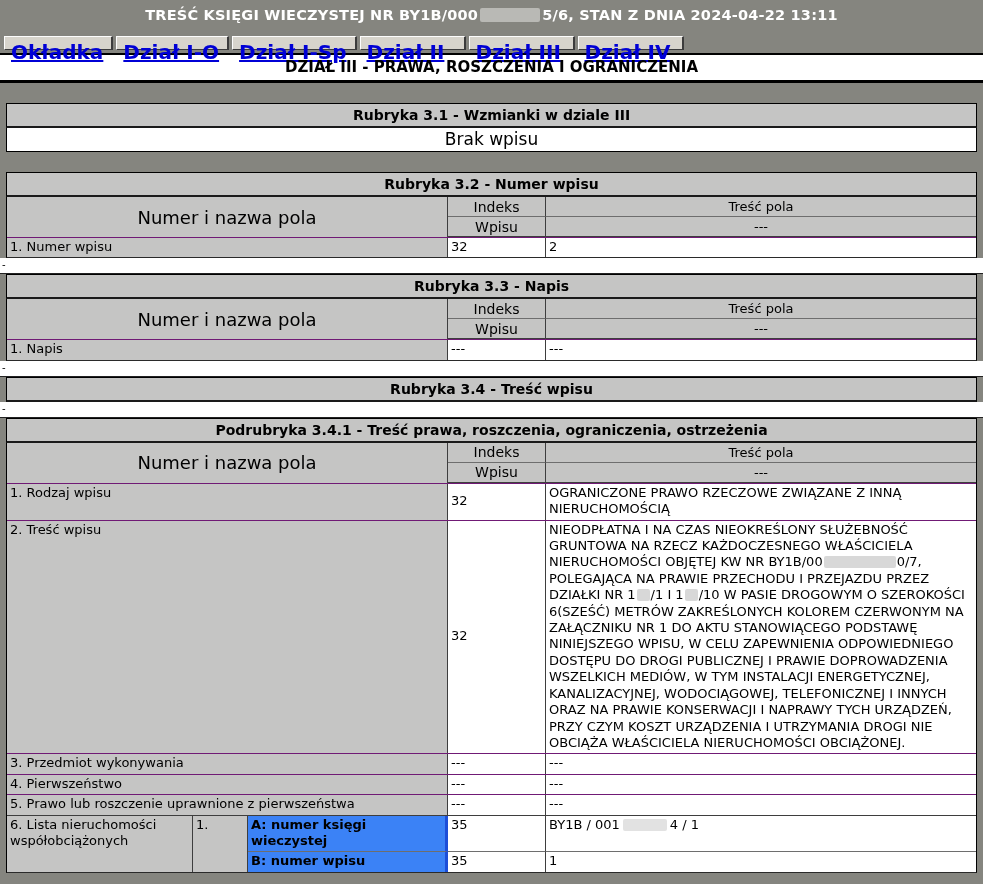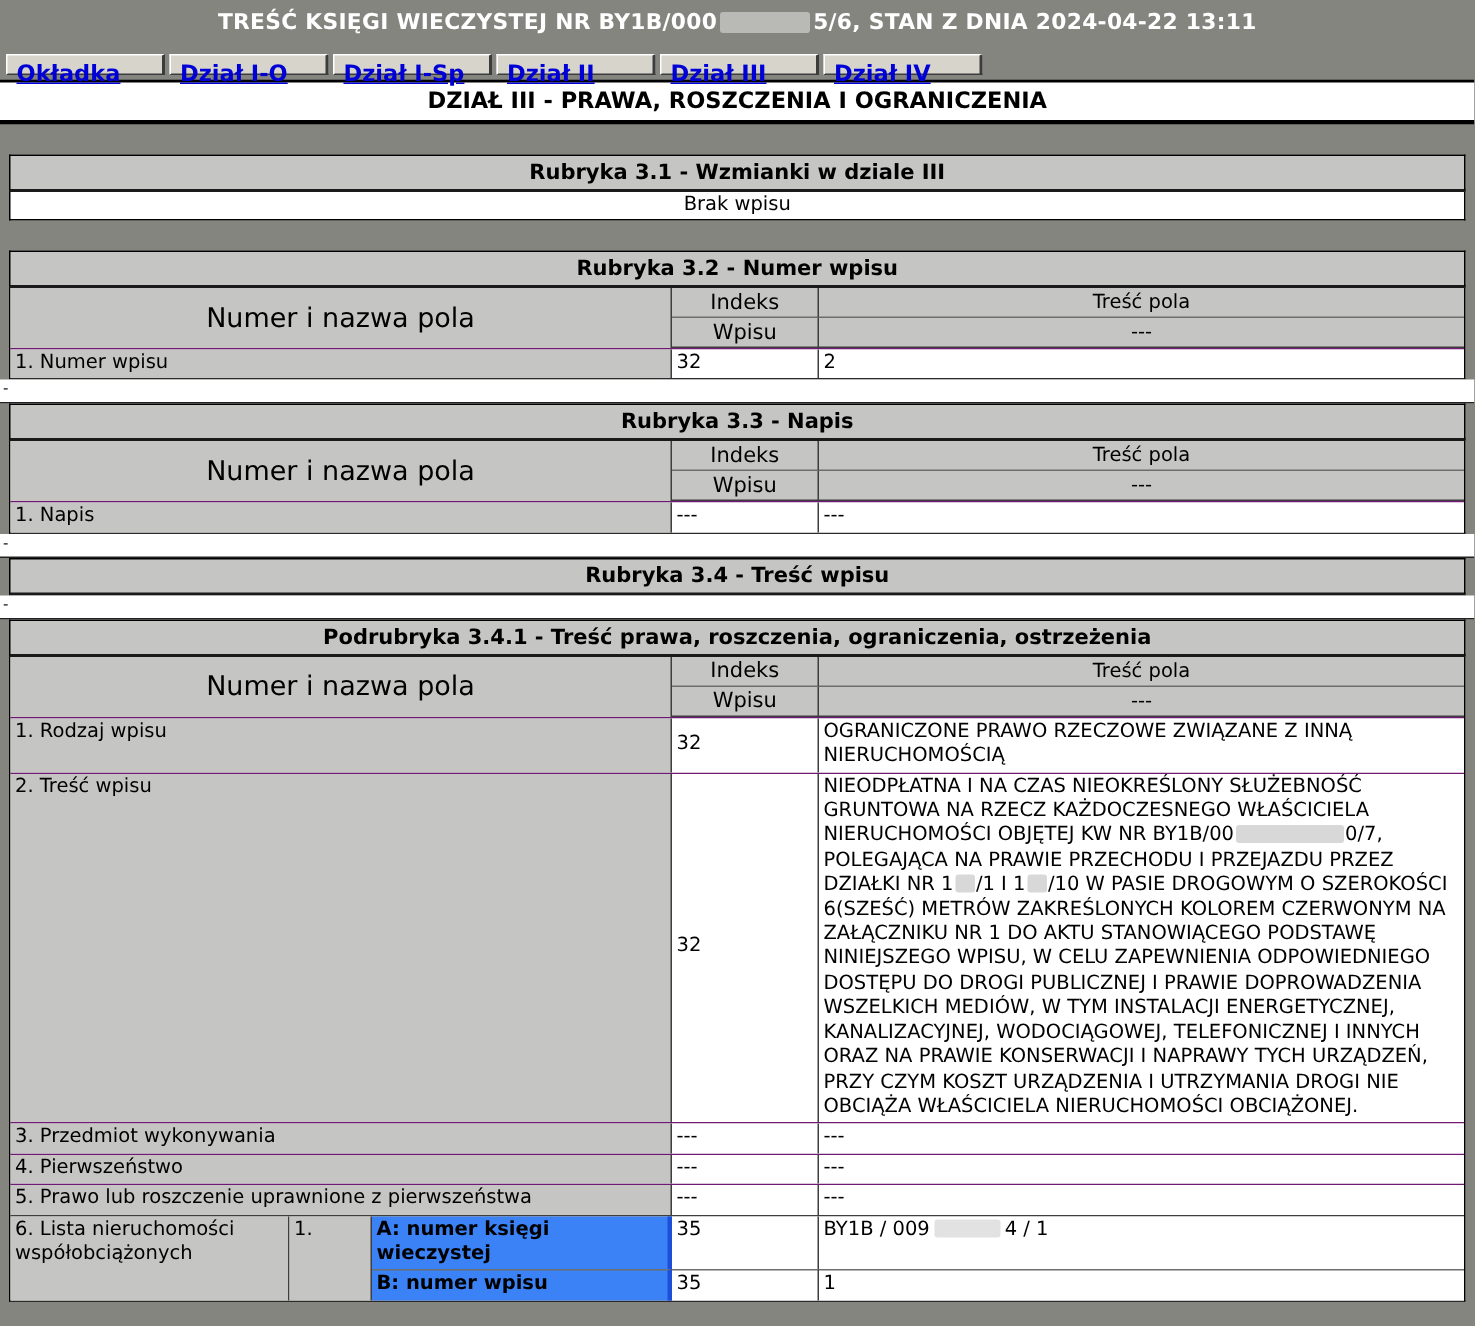--- a/index.html
+++ b/index.html
@@ -20,39 +20,39 @@
   .redact-kw { width:72px; height:12px; background:#d8d8d8; margin:0 1px; }
   .redact-sm { width:13px; height:12px; background:#d8d8d8; margin:0 1px; }
   .redact-r6 { width:44px; height:12px; background:#e2e2e2; margin:0 3px; }
   
   .tabs { display:flex; padding:6px 0 2px 4px; }
   .tab {
     display:block; background:#d7d4cc; min-width:106px; height:14px;
     border-top:1px solid #fdfdfd; border-left:1px solid #fdfdfd;
     border-right:2px solid #3c3c3c; border-bottom:1px solid #3c3c3c;
     margin-right:3px; padding:3px 8px 0 6px;
-    font-weight:bold; font-size:15px; color:#0000d6;
+    font-weight:bold; font-size:20px; color:#0000d6;
     text-decoration:underline; cursor:pointer;
   }
   
   .page-title {
     background:#fff; border-top:2px solid #000; border-bottom:3px solid #000;
     text-align:center; font-weight:bold; font-size:15px; padding:3px 0 4px;
     margin-top:1px;
   }
   
   .gap20 { height:20px; }
   .sec { margin:0 6px; }
   .sec-head {
     background:#c5c5c4; border:1px solid #000; border-bottom:2px solid #1a1a1a;
     text-align:center; font-weight:bold; font-size:14px; padding:3px 0;
   }
   .row-empty {
     background:#fff; border:1px solid #000; border-top:none;
-    text-align:center; font-size:13px; padding:1px 0 2px;
+    text-align:center; font-size:17px; padding:1px 0 2px;
   }
   .dash-row {
     background:#fff; font-size:10px; padding:1px 0 2px 2px; line-height:12px;
     border-bottom:1px solid #222;
   }
   
   .tbl { border-left:1px solid #000; border-right:1px solid #000; border-bottom:1px solid #2a2a2a; background:#fff; }
   .t-head { display:grid; grid-template-columns:441px 98px 1fr; grid-template-rows:20px 20px; }
   .th-name {
     grid-row:1 / 3; background:#c5c5c4; border-right:1px solid #3e3e3e;
@@ -198,19 +198,19 @@
       <div class="c c-label">5. Prawo lub roszczenie uprawnione z pierwszeństwa</div>
       <div class="c c-idx">---</div>
       <div class="c c-val">---</div>
     </div>
 
     <div class="t6">
       <div class="c c6-label">6. Lista nieruchomości współobciążonych</div>
       <div class="c c6-num">1.</div>
       <div class="c c6-sub">A: numer księgi wieczystej</div>
       <div class="c c6-idx">35</div>
-      <div class="c c6-val"><span>BY1B / 009</span><span class="redact redact-r6"></span><span>4 / 1</span></div>
+      <div class="c c6-val"><span>BY1B / 001</span><span class="redact redact-r6"></span><span>4 / 1</span></div>
       <div class="c c6-sub r2">B: numer wpisu</div>
       <div class="c c6-idx r2">35</div>
       <div class="c c6-val r2">1</div>
     </div>
   </div>
 </div>
 
 </body></html>

